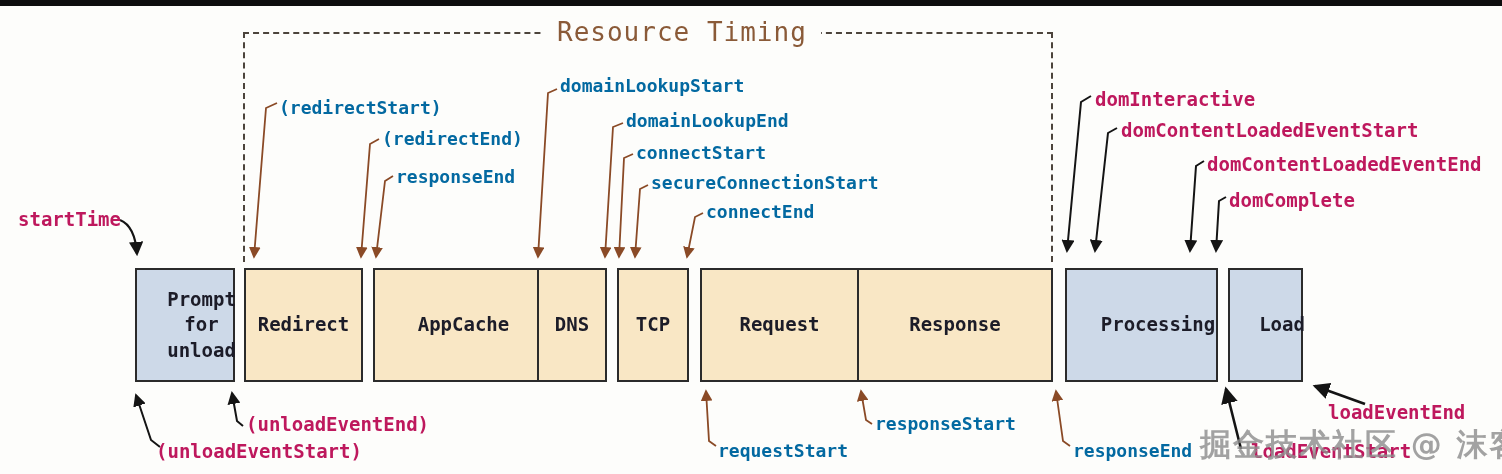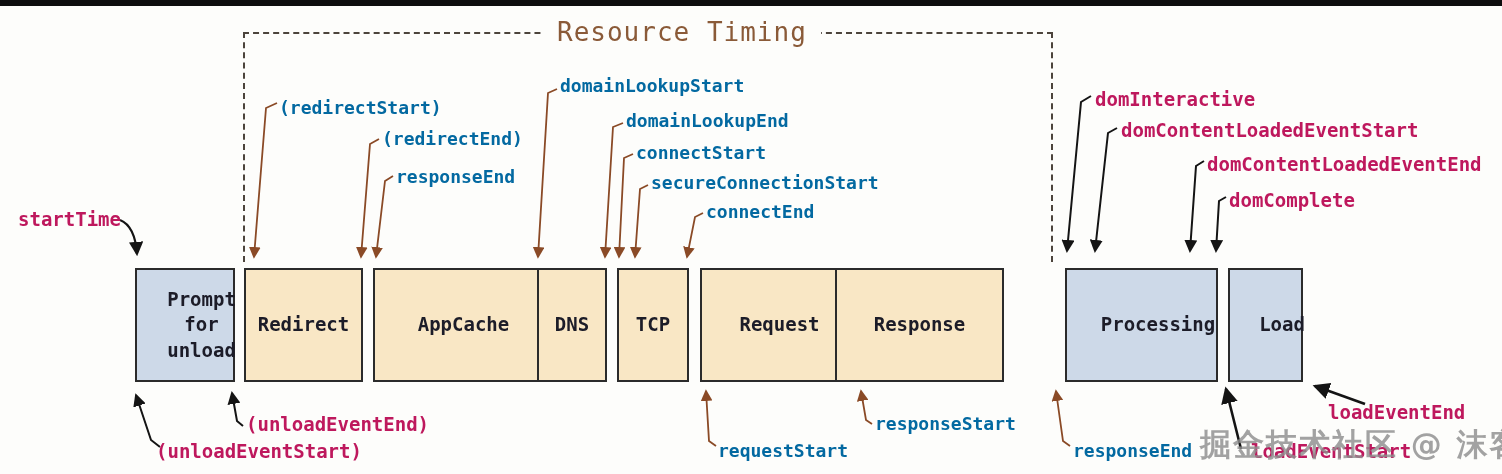--- a/index.html
+++ b/index.html
@@ -60,21 +60,21 @@
     </div>
   <div class="phase tan" style="left:537px;width:70px">
       <span class="lbl">DNS</span>
     </div>
   <div class="phase tan noright" style="left:700px;width:157px">
       <span class="lbl">Request</span>
     </div>
   <div class="phase tan" style="left:617px;width:72px">
       <span class="lbl">TCP</span>
     </div>
-  <div class="phase tan" style="left:835px;width:169px">
+  <div class="phase tan" style="left:857px;width:196px">
       <span class="lbl">Response</span>
     </div>
   <div class="phase blue" style="left:1065px;width:153px">
       <span class="lbl">Processing</span>
     </div>
   <div class="phase blue" style="left:1228px;width:75px">
       <span class="lbl">Load</span>
     </div>
 
   <svg class="arrows" viewBox="0 0 1502 474">

